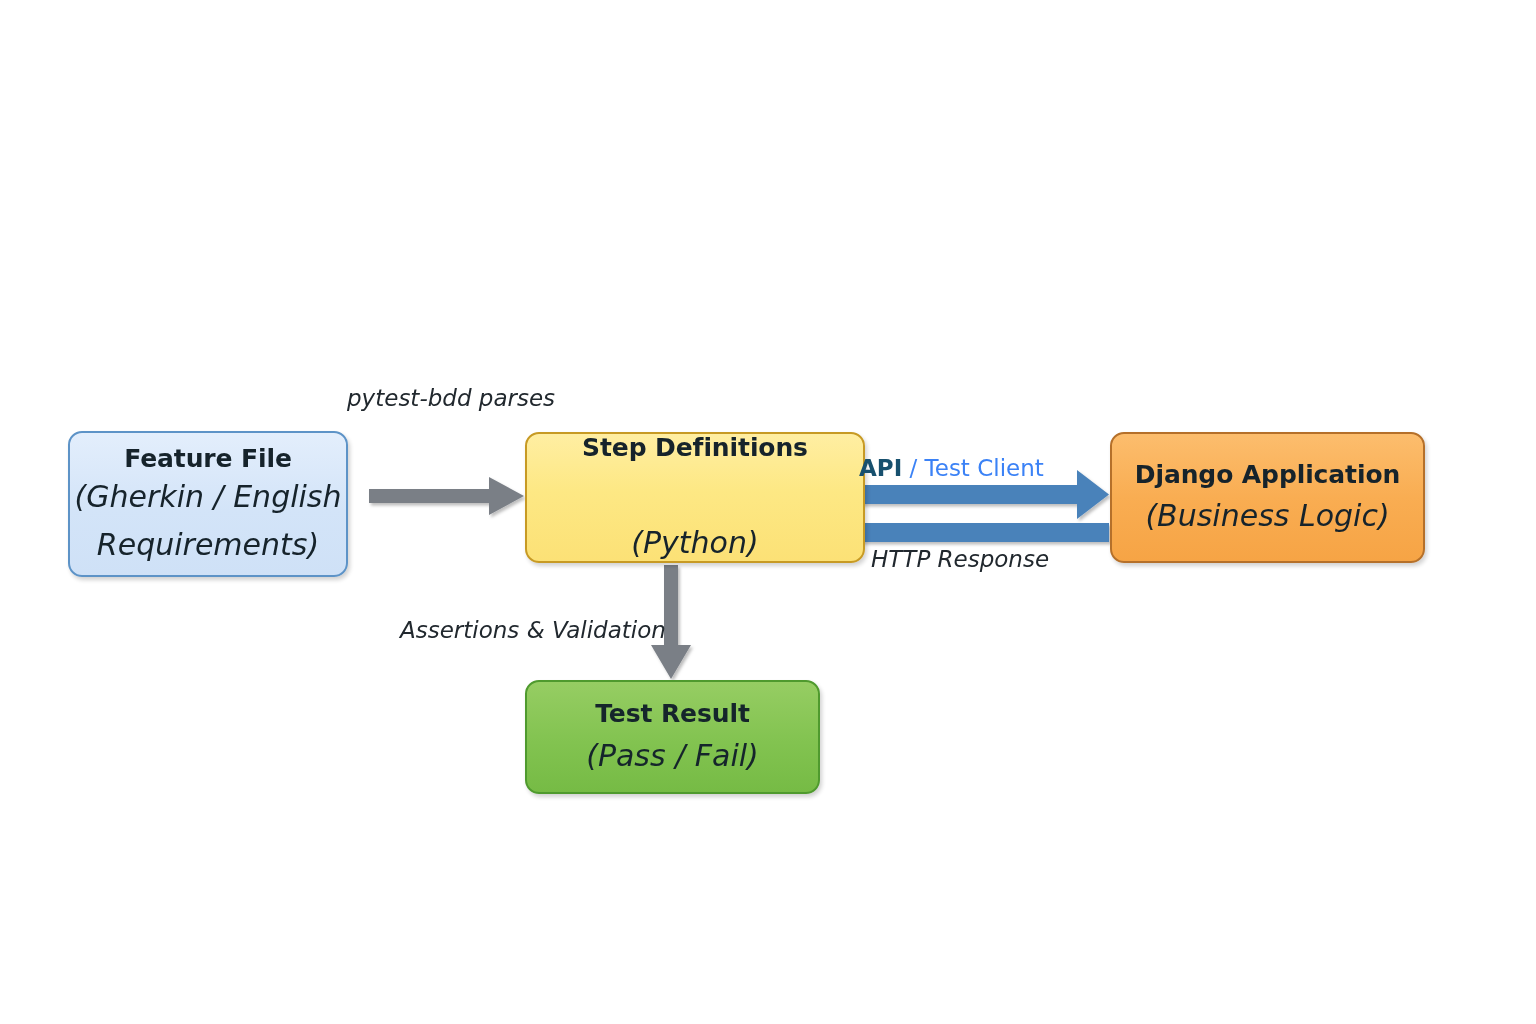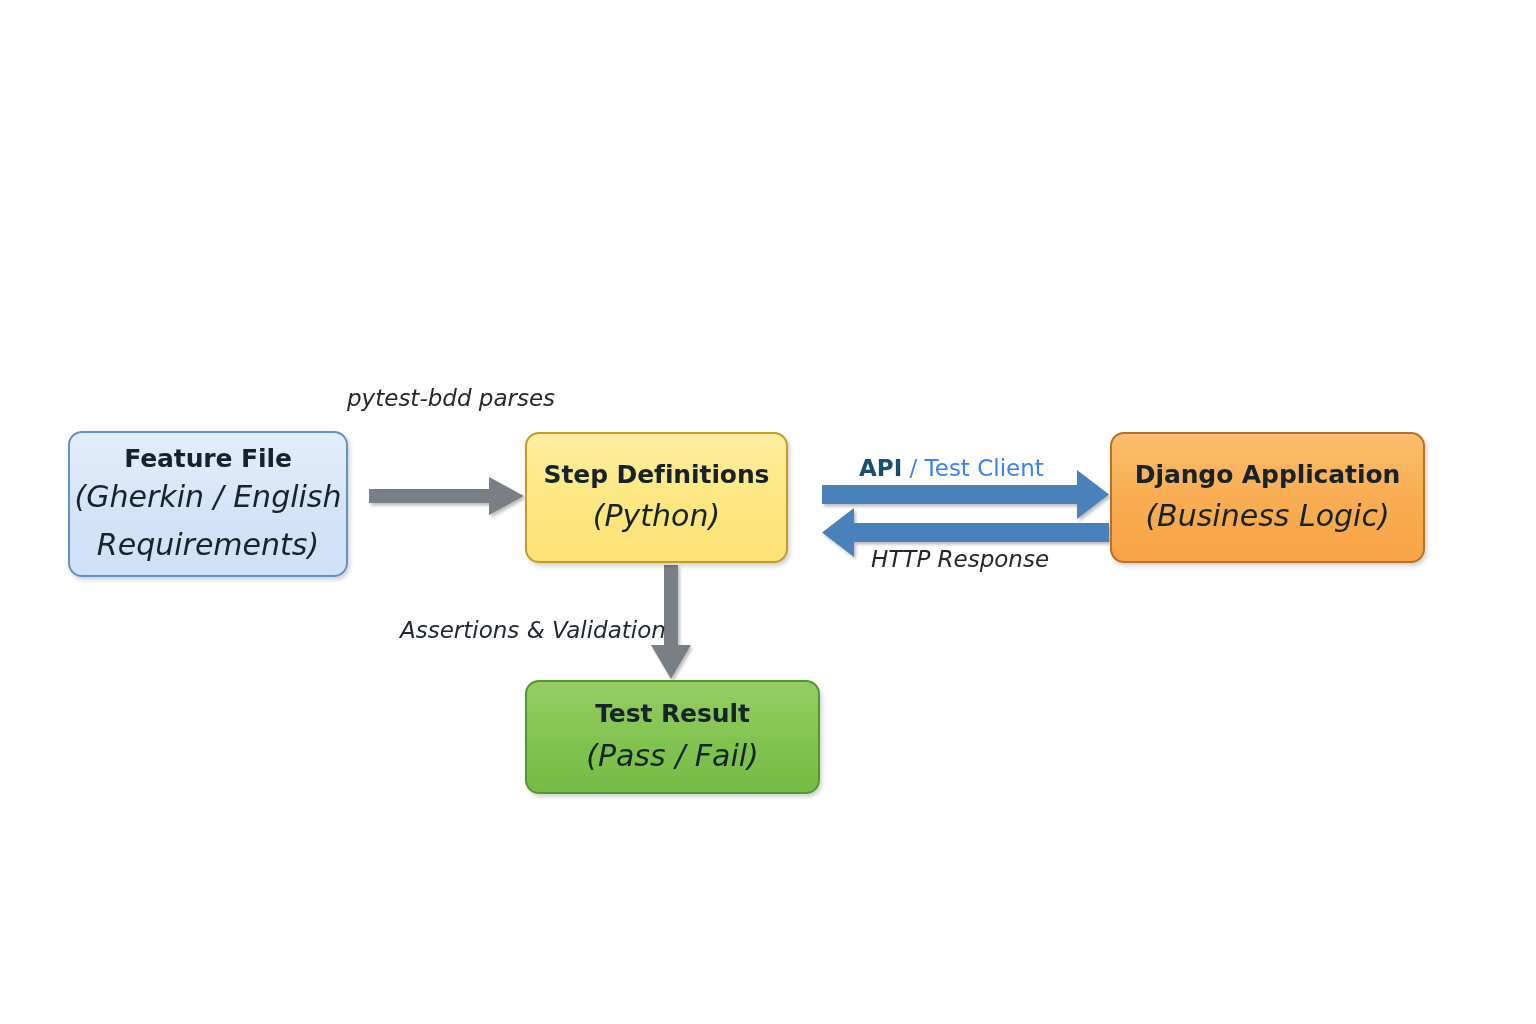--- a/index.html
+++ b/index.html
@@ -52,23 +52,24 @@
     left: 68px; top: 431px;
     width: 280px; height: 146px;
     background: linear-gradient(180deg, #e3eefc 0%, #d3e4f8 55%, #cfe1f7 100%);
     border: 2px solid #5d93c7;
   }
   #node-feature-file .subtitle { margin-top: 6px; }
 
   
   #node-step-definitions {
     left: 525px; top: 432px;
-    width: 263px; height: 131px;
+    width: 340px; height: 131px;
     background: linear-gradient(180deg, #ffeea2 0%, #fde884 45%, #fce176 100%);
     border: 2px solid #c79a24;
+    justify-content: space-between;
   }
 
   
   #node-django-application {
     left: 1110px; top: 432px;
     width: 315px; height: 131px;
     background: linear-gradient(180deg, #fcbd6d 0%, #f9ad52 50%, #f6a445 100%);
     border: 2px solid #b5702a;
   }
 

